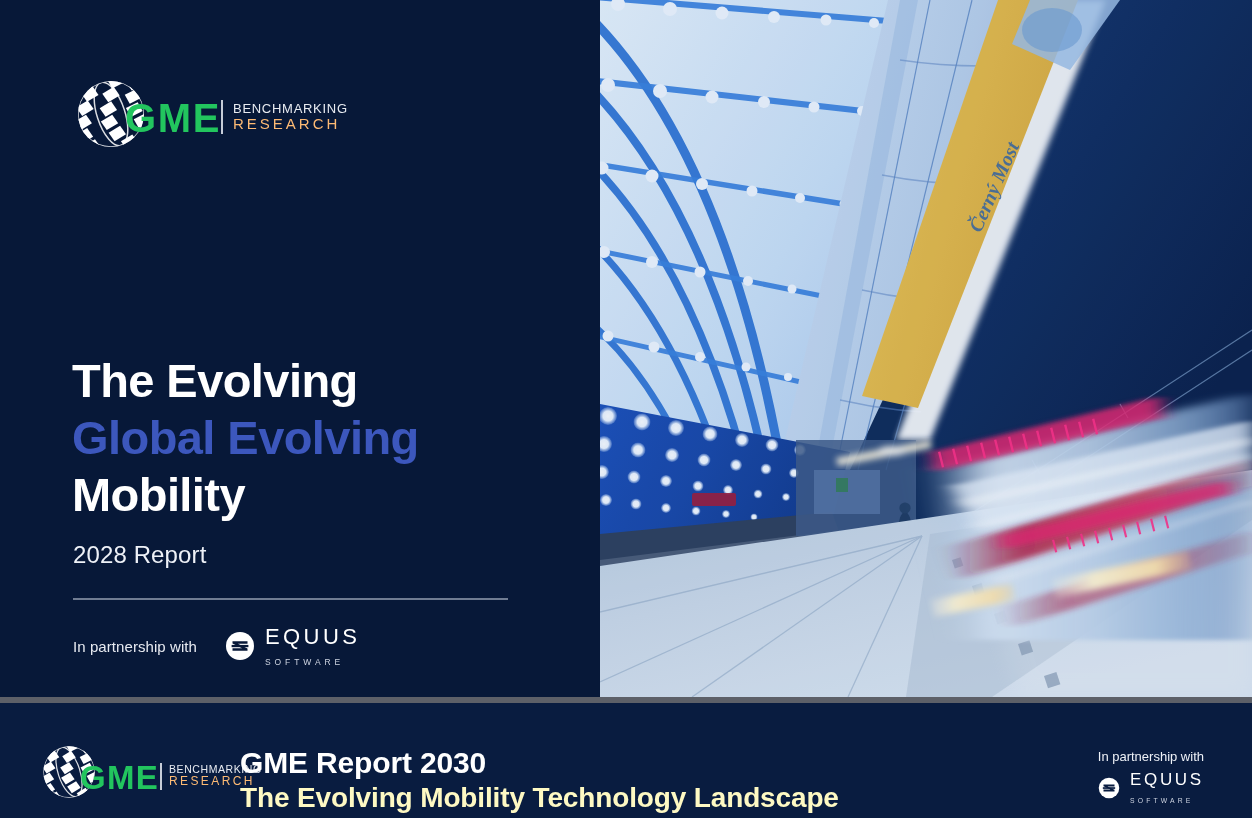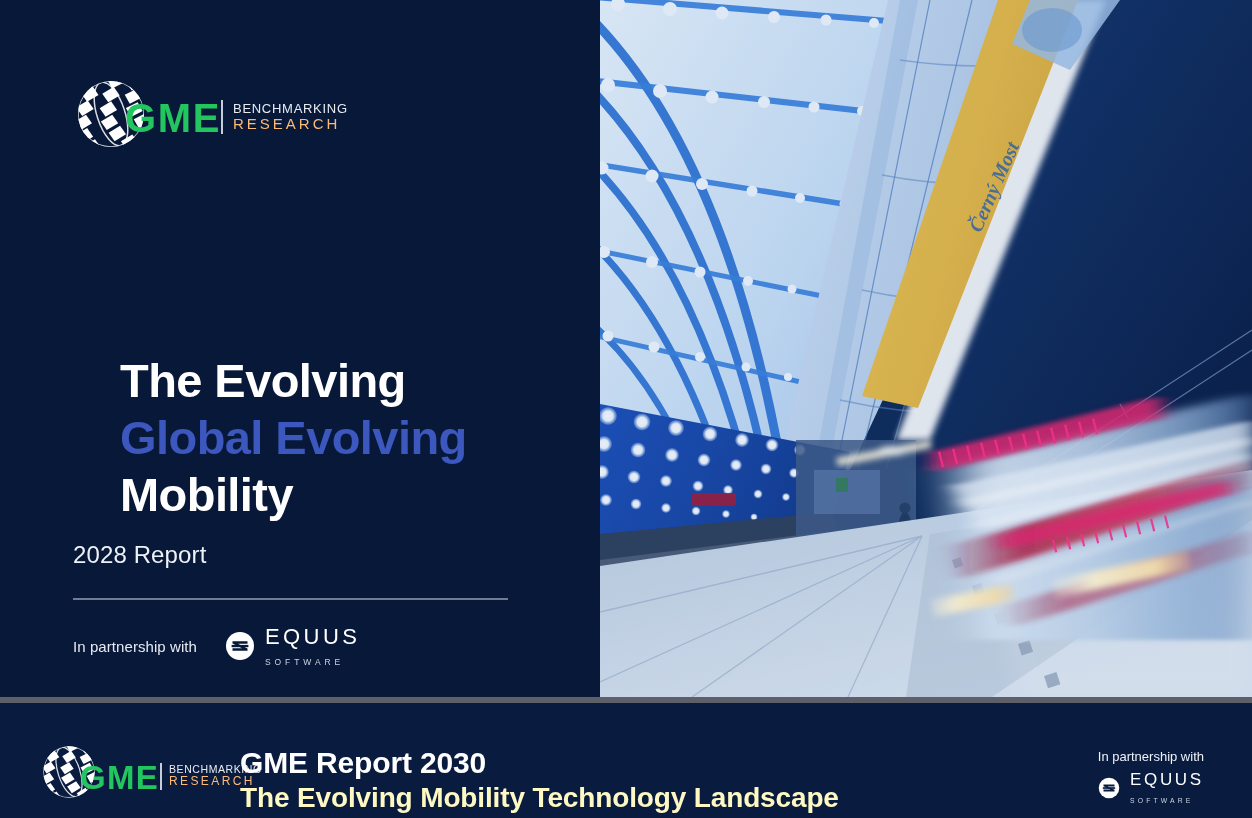--- a/index.html
+++ b/index.html
@@ -57,21 +57,21 @@
 
   
   #headline{
     position:absolute;left:72px;top:352px;width:500px;
     font-size:47px;line-height:57px;
     font-weight:700;
     letter-spacing:-.012em;
     color:#ffffff;
   }
   #headline .accent{color:#3c57bd;}
-  #headline .ln{display:block;white-space:nowrap;margin-left:48px;}
+  #headline .ln{display:block;white-space:nowrap;}
 
   #subtitle{
     position:absolute;left:73px;top:541px;
     font-size:24px;font-weight:400;color:#eef1f7;
     letter-spacing:.005em;
   }
 
   #divider{
     position:absolute;left:73px;top:598px;width:435px;height:2px;
     background:#9aa3b6;opacity:.72;

